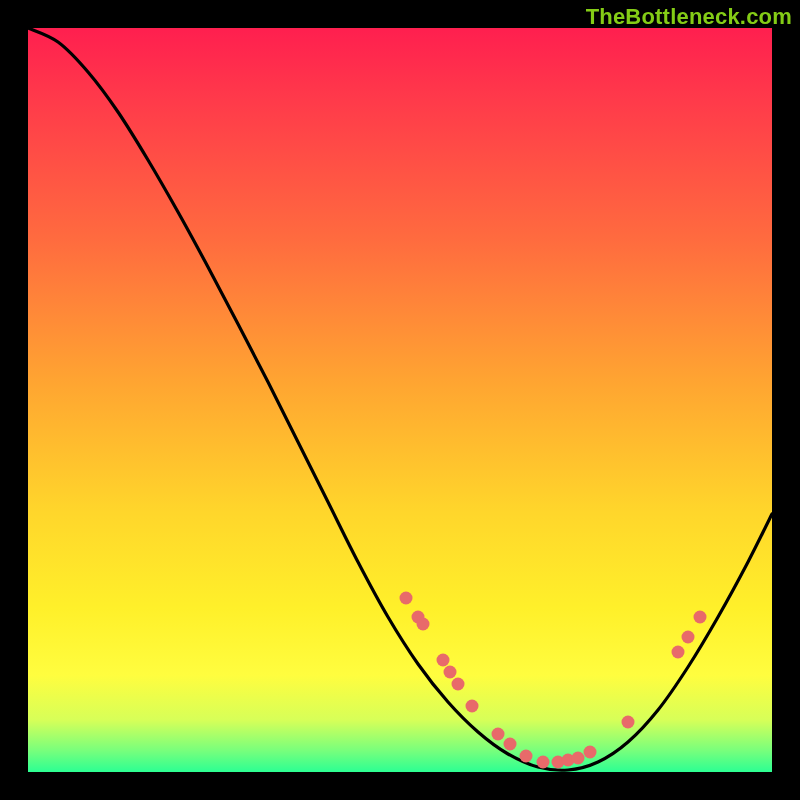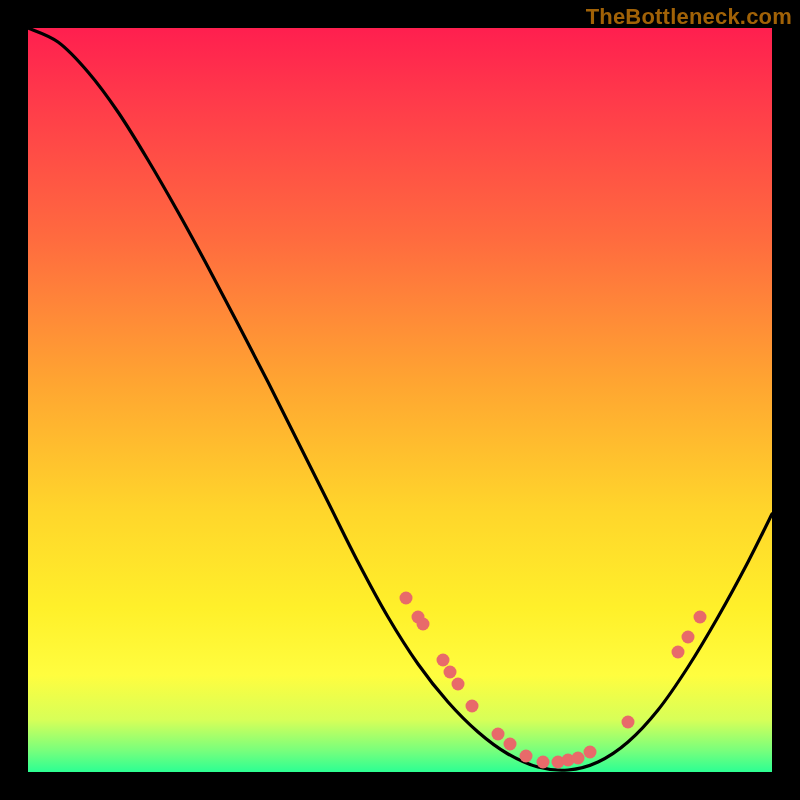--- a/index.html
+++ b/index.html
@@ -27,21 +27,21 @@
       #fffd3f 87%,
       #d7ff58 93%,
       #7bff7b 97%,
       #2cff93 100%
     );
   }
   .watermark {
     position: absolute;
     top: 4px;
     right: 8px;
-    color: #a16207;
+    color: #84cc16;
     font-size: 22px;
     font-weight: 600;
     letter-spacing: 0.2px;
     user-select: none;
   }
   svg.curve {
     position: absolute;
     left: 0;
     top: 0;
     width: 744px;

